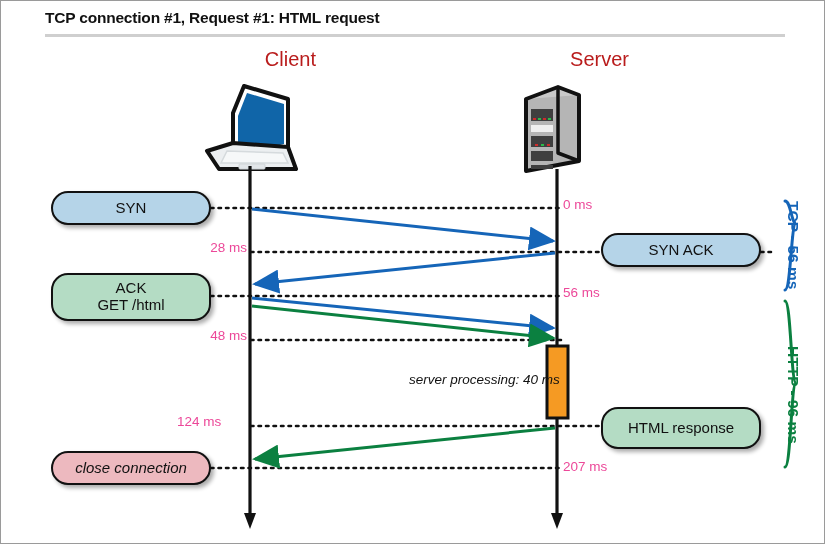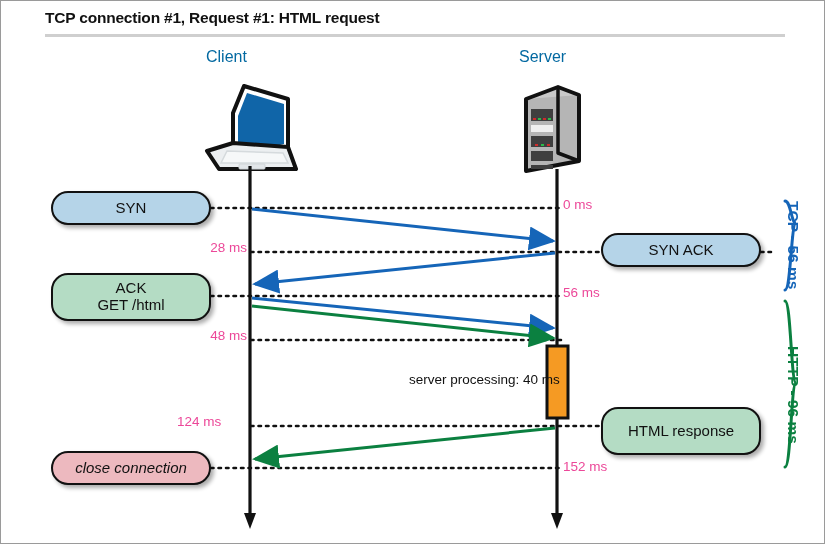--- a/index.html
+++ b/index.html
@@ -14,22 +14,22 @@
   #title{
     position:absolute;left:44px;top:8px;
     font-size:15.5px;font-weight:bold;color:#111;
     letter-spacing:-0.2px;white-space:nowrap;
   }
   #title-rule{
     position:absolute;left:44px;top:33px;width:740px;height:3px;
     background:#cfcfcf;
   }
   .node-label{
-    position:absolute;font-size:16px;color:#0369a1;
-    text-align:left;white-space:nowrap;
+    position:absolute;font-size:20px;color:#b91c1c;
+    text-align:right;white-space:nowrap;
   }
   #client-label{left:205px;top:47px;width:110px;}
   #server-label{left:518px;top:47px;width:110px;}
 
   
   .msgbox{
     position:absolute;box-sizing:border-box;
     border:2.5px solid #111;
     border-radius:17px;
     display:flex;flex-direction:column;
@@ -39,37 +39,37 @@
     text-align:center;line-height:1.12;
   }
   .blue-box{background:#b5d4e8;}
   .green-box{background:#b4dcc4;}
   .pink-box{background:#edb9bf;font-style:italic;}
 
   #box-syn{left:50px;top:190px;width:160px;height:34px;}
   #box-ack{left:50px;top:272px;width:160px;height:48px;}
   #box-close{left:50px;top:450px;width:160px;height:34px;}
   #box-synack{left:600px;top:232px;width:160px;height:34px;}
-  #box-htmlresp{left:600px;top:406px;width:160px;height:48px;}
+  #box-htmlresp{left:600px;top:406px;width:160px;height:42px;}
 
   
   .tlabel{
     position:absolute;font-size:13.5px;color:#ec4899;white-space:nowrap;
   }
 
   #t28{left:180px;top:239px;width:66px;text-align:right;}
   #t84{left:180px;top:327px;width:66px;text-align:right;}
   #t124{left:176px;top:413px;width:70px;text-align:left;}
   #t0{left:562px;top:196px;}
   #t56{left:562px;top:284px;}
   #t152{left:562px;top:458px;}
 
   #proc-label{
     position:absolute;left:408px;top:371px;
-    font-size:13.5px;color:#111;white-space:nowrap;
+    font-size:13.5px;color:#111;white-space:nowrap;font-style:italic;
   }
 
   
   .brace-label{
     position:absolute;
     font-size:15.5px;font-weight:bold;white-space:nowrap;
     transform-origin:left top;
   }
   #tcp-label{
     left:801px;top:200px;color:#1565b8;
@@ -184,20 +184,20 @@
 
   <div class="msgbox green-box" id="box-htmlresp">
     <span>HTML response</span>
   </div>
 
   <div class="tlabel" id="t0">0 ms</div>
   <div class="tlabel" id="t28">28 ms</div>
   <div class="tlabel" id="t56">56 ms</div>
   <div class="tlabel" id="t84">48 ms</div>
   <div class="tlabel" id="t124">124 ms</div>
-  <div class="tlabel" id="t152">152 ms</div>
+  <div class="tlabel" id="t152">207 ms</div>
 
   <div id="proc-label">server processing: 40 ms</div>
 
   <div class="brace-label" id="tcp-label">TCP - 56 ms</div>
   <div class="brace-label" id="http-label">HTTP - 96 ms</div>
 
 </div>
 
 </body></html>

